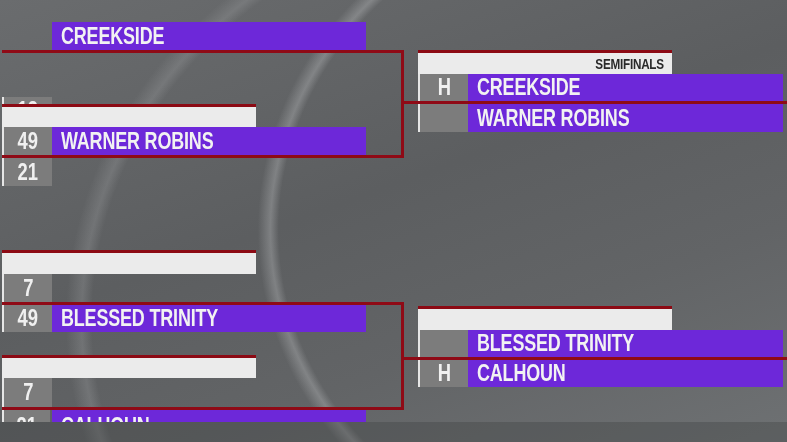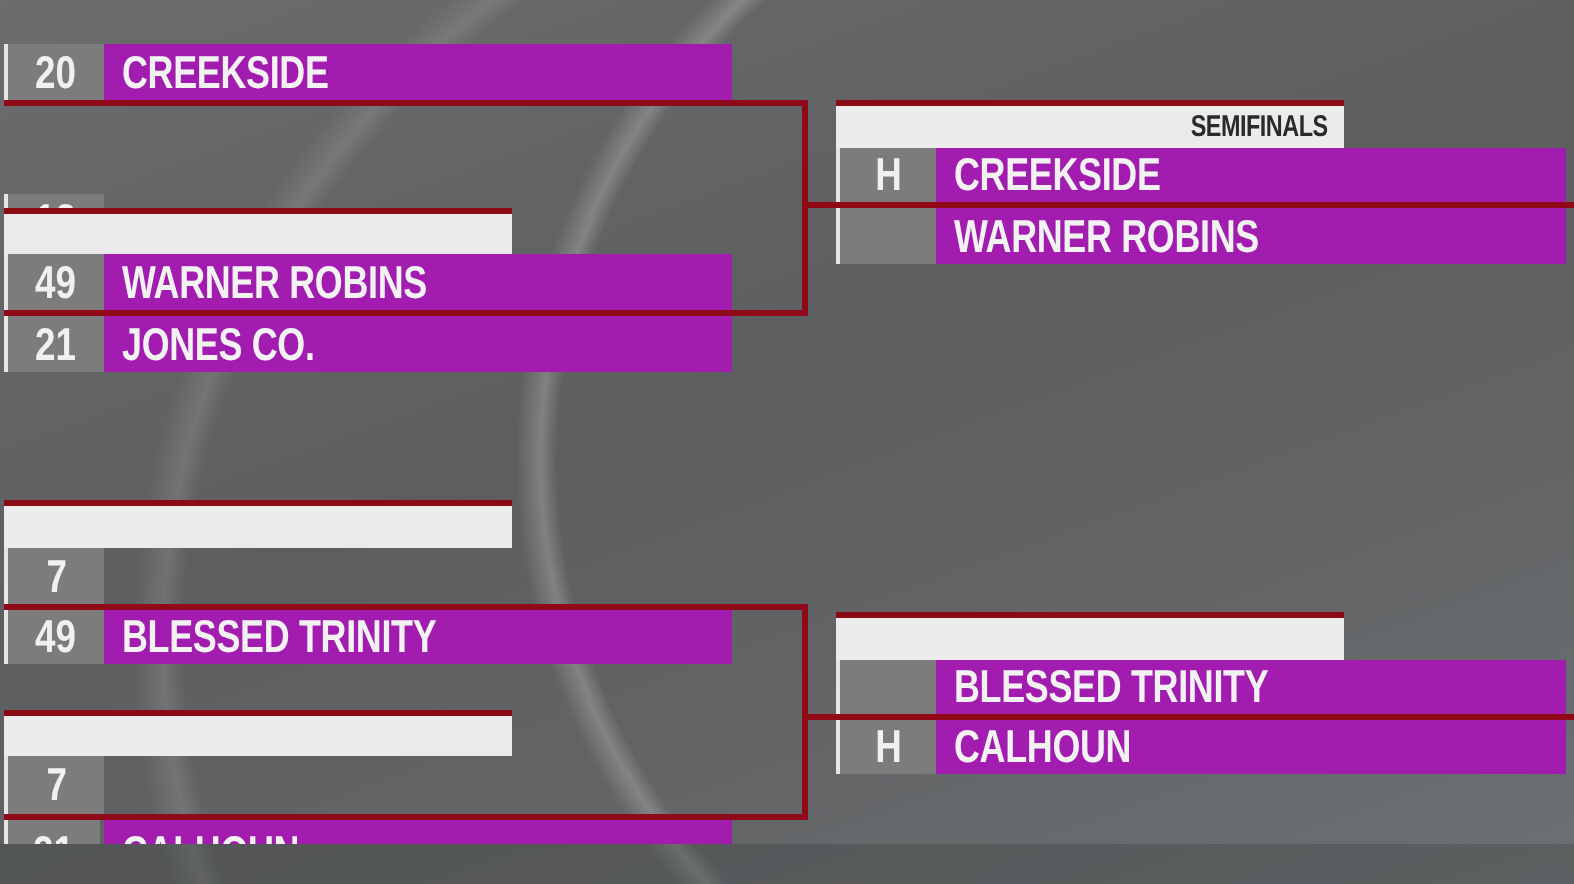--- a/index.html
+++ b/index.html
@@ -24,36 +24,33 @@
     .row { position: absolute; height: 29px; }
     .score {
       position: absolute; left: 0; top: 0; bottom: 0;
       background: #7c7c7c; border-left: 2px solid #e6e6e6;
       color: #f0f0f0; font-weight: bold; font-size: 23px;
       display: flex; align-items: center; justify-content: center;
     }
     .score span { display: inline-block; transform: scaleX(0.8); }
     .name {
       position: absolute; top: 0; bottom: 0; right: 0;
-      background: #a21caf; color: #f2f2f2; font-weight: bold; font-size: 23px;
+      background: #6d28d9; color: #f2f2f2; font-weight: bold; font-size: 23px;
       display: flex; align-items: center; padding-left: 9px; box-sizing: border-box;
       white-space: nowrap; overflow: hidden;
     }
     .name span { display: inline-block; transform: scaleX(0.78); transform-origin: left center; letter-spacing: -0.2px; }
 
     .line { position: absolute; background: #8f0a16; }
   </style>
 </head>
 <body>
 
 <div class="block">
   <div class="row" style="left:2px; top:22px; width:364px;">
-    <div class="score" style="width:48px;">
-        <span>20</span>
-      </div>
     <div class="name" style="left:50px;">
         <span>CREEKSIDE</span>
       </div>
   </div>
   <div class="row" style="left:2px; top:53px; width:364px; height:27px;margin-top:44px;">
     <div class="score" style="width:48px;">
         <span>13</span>
       </div>
   </div>
 </div>
@@ -67,23 +64,20 @@
     <div class="score" style="width:48px;">
         <span>49</span>
       </div>
     <div class="name" style="left:50px;">
         <span>WARNER ROBINS</span>
       </div>
   </div>
   <div class="row" style="left:2px; top:158px; width:364px; height:28px;">
     <div class="score" style="width:48px;">
         <span>21</span>
-      </div>
-    <div class="name" style="left:50px;">
-        <span>JONES CO.</span>
       </div>
   </div>
 </div>
 
 <div class="block">
   <div class="hdr-red" style="left:2px; top:250px; width:254px;"></div>
   <div class="hdr-white" style="left:2px; top:253px; width:254px; height:21px;">
     <span class="hdr-text"></span>
   </div>
   <div class="row" style="left:2px; top:274px; width:364px; height:28px;">

